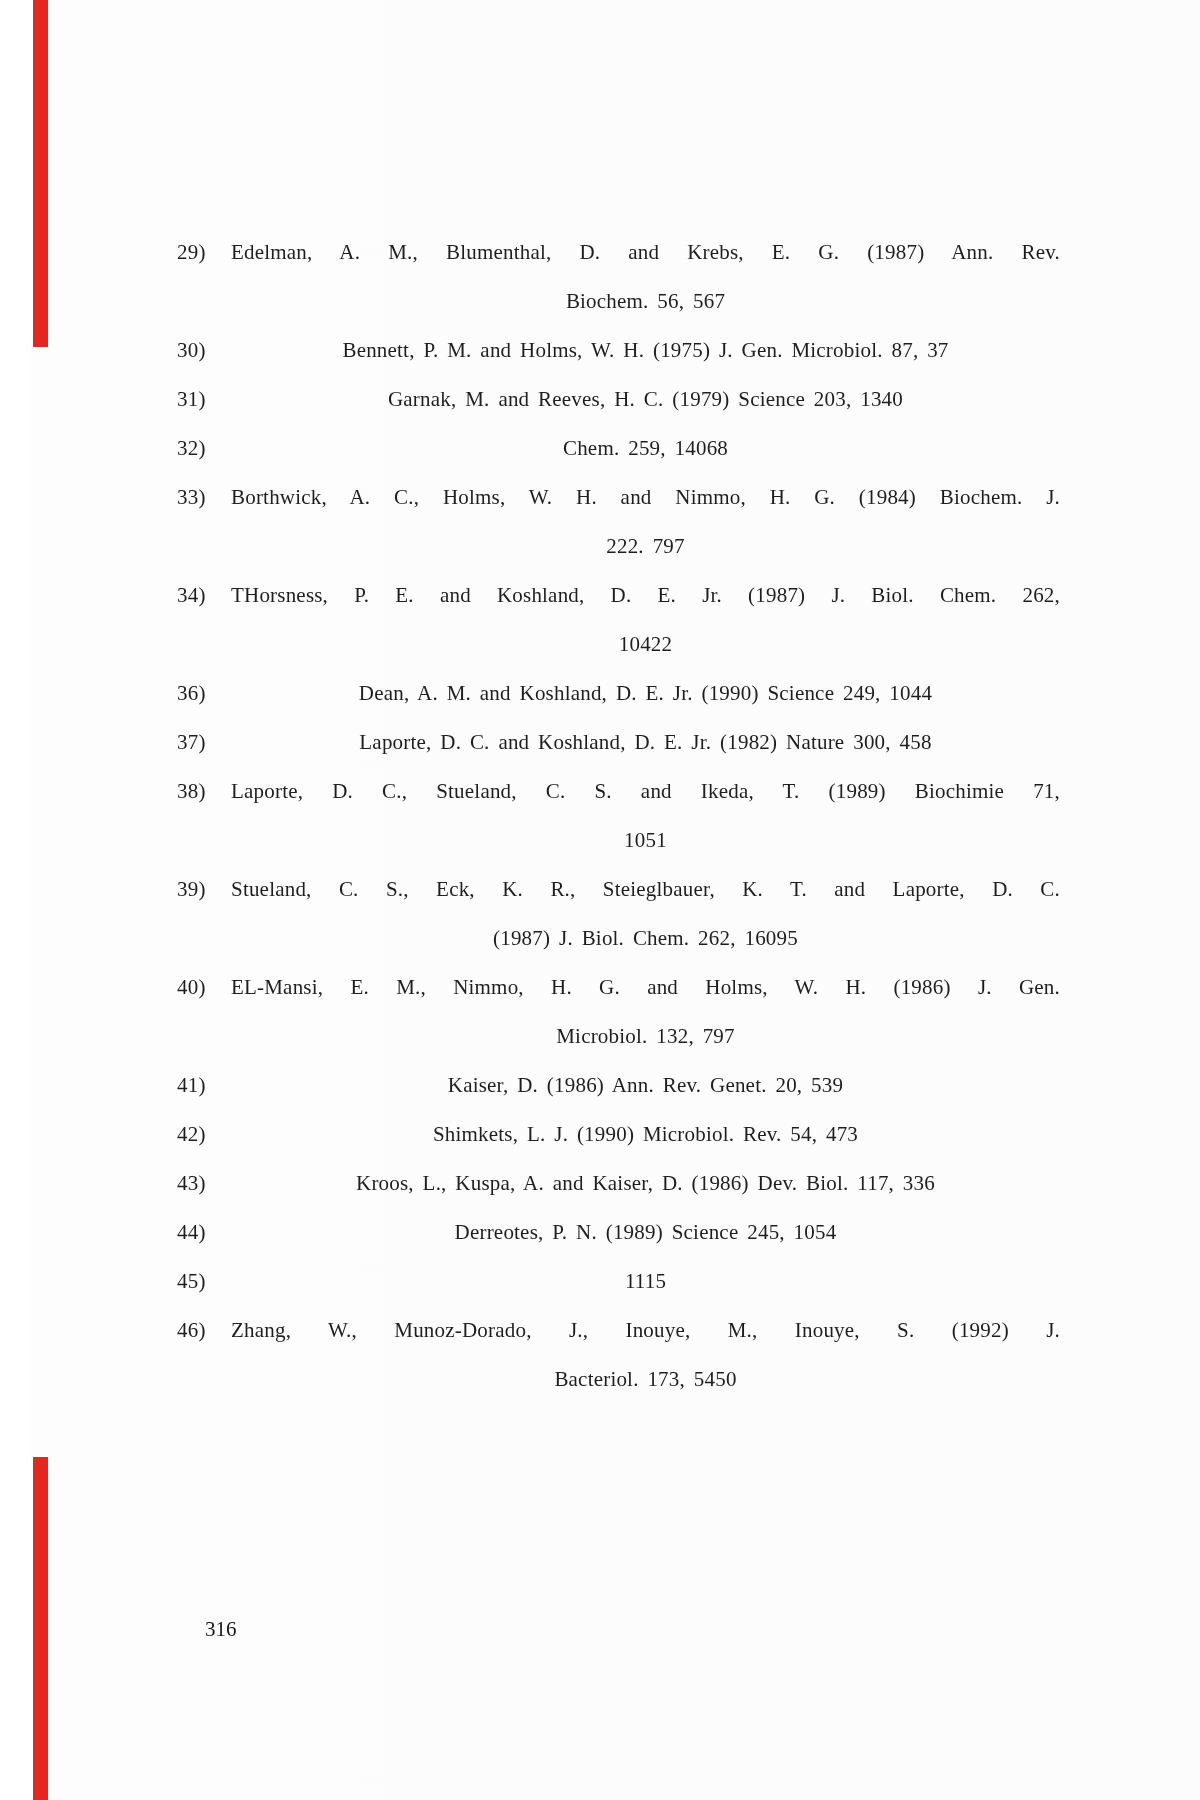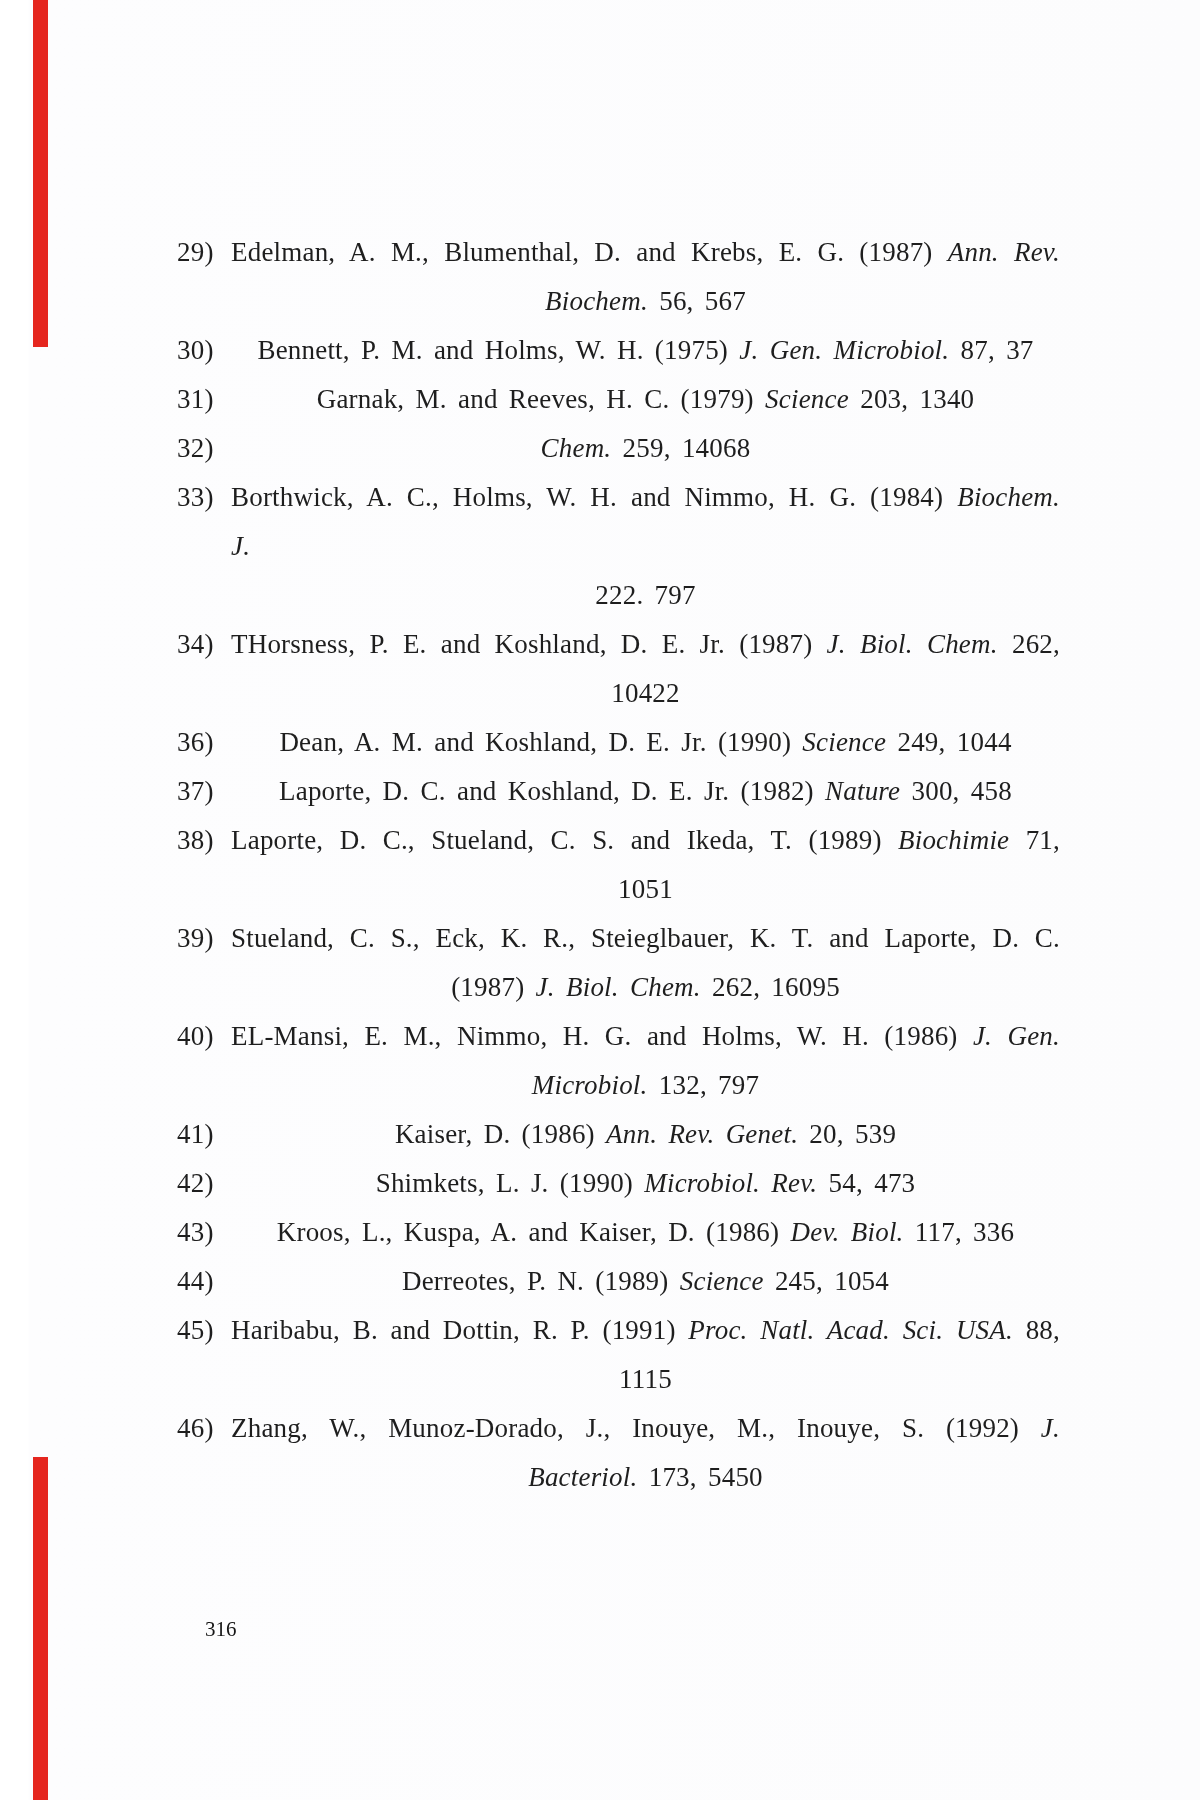--- a/index.html
+++ b/index.html
@@ -24,21 +24,21 @@
     left: 33px;
     width: 15px;
   }
   .strip-top { top: 0; height: 347px; }
   .strip-bottom { top: 1457px; height: 343px; }
   .refs {
     position: absolute;
     left: 177px;
     top: 228px;
     width: 883px;
-    font-size: 27px;
+    font-size: 21px;
     word-spacing: 0.16em;
     letter-spacing: 0.2px;
   }
   .ref {
     position: relative;
     padding-left: 54px;
   }
   .ref-no {
     position: absolute;
     left: 0;
@@ -47,21 +47,21 @@
   }
   .ref-line {
     line-height: 49px;
     white-space: normal;
     text-align: center;
   }
   .ref-line.just {
     text-align: justify;
     text-align-last: justify;
   }
-  .it { font-style: italic; }
+  .it { }
   .pageno {
     position: absolute;
     left: 205px;
     top: 1613px;
     font-size: 21px;
     line-height: 32px;
     color: #161616;
   }
 </style>
 </head>
@@ -132,21 +132,20 @@
       <div class="ref">
         <span class="ref-no">43)</span>
         <div class="ref-line"><span>Kroos, L., Kuspa, A. and Kaiser, D. (1986) </span><span class="it">Dev. Biol.</span><span> 117, 336</span></div>
       </div>
       <div class="ref">
         <span class="ref-no">44)</span>
         <div class="ref-line"><span>Derreotes, P. N. (1989) </span><span class="it">Science</span><span> 245, 1054</span></div>
       </div>
       <div class="ref">
         <span class="ref-no">45)</span>
-        <div class="ref-line just"><span>Haribabu, B. and Dottin, R. P. (1991) </span><span class="it">Proc. Natl. Acad. Sci. USA.</span><span> 88,</span></div>
         <div class="ref-line"><span>1115</span></div>
       </div>
       <div class="ref">
         <span class="ref-no">46)</span>
         <div class="ref-line just"><span>Zhang, W., Munoz-Dorado, J., Inouye, M., Inouye, S. (1992) </span><span class="it">J.</span></div>
         <div class="ref-line"><span class="it">Bacteriol.</span><span> 173, 5450</span></div>
       </div>
     </div>
   <div class="pageno">316</div>
 </div>

